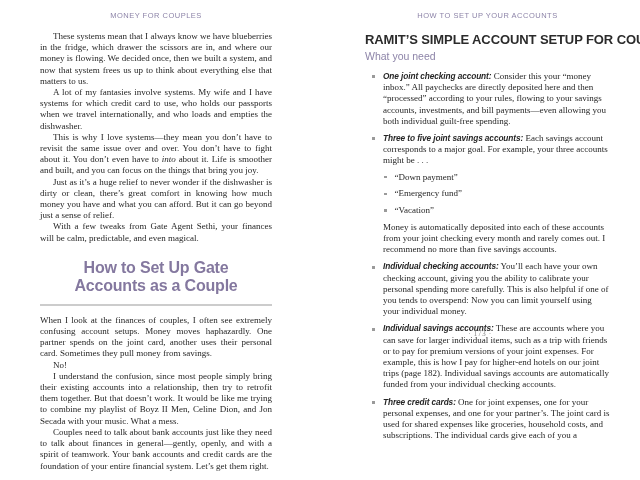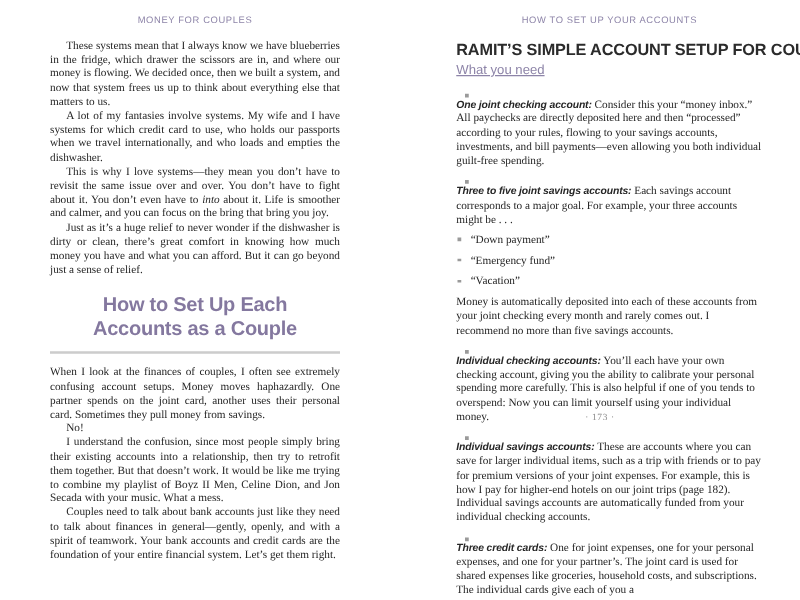--- a/index.html
+++ b/index.html
@@ -28,25 +28,25 @@
     margin-top:15px;
   }
   .section-rule{border:0;border-top:2px solid #cccccc;margin:8px 0 9px 0;}
 
   .chapter-title{
     font-family:"Liberation Sans",sans-serif;font-weight:700;font-size:13px;
     letter-spacing:-0.1px;color:#2b2b2b;margin:12px 0 3px 0;white-space:nowrap;
   }
   .section-subtitle{
     font-family:"Liberation Sans",sans-serif;font-weight:400;font-size:10.5px;
-    color:#8d84a8;margin:0 0 9px 0;text-decoration:underline;
+    color:#8d84a8;margin:0 0 9px 0;
   }
 
   .bullet-list{display:block;}
-  .bullet-item{display:flex;margin:0 0 6px 0;flex-direction:column;}
+  .bullet-item{display:flex;margin:0 0 6px 0;}
   .marker{width:3px;height:3px;background:#9a9a9a;flex:none;
     margin:4.2px 8px 0 7px;}
   .marker.sub{width:2.5px;height:2.5px;margin:4.2px 8px 0 1px;}
   .bullet-content{flex:1;font-size:9px;line-height:11.2px;text-align:left;}
   .lead{
     font-family:"Liberation Sans",sans-serif;font-style:italic;font-weight:700;
     font-size:8.3px;letter-spacing:-0.1px;
   }
   .sublist{margin-top:5px;}
   .sub-item{display:flex;margin:0 0 5.5px 0;}
@@ -61,26 +61,27 @@
 <body>
 
 <div class="spread">
 
   <div class="page left">
     <div class="running-header">MONEY FOR COUPLES</div>
 
     <div>
         <p class="para indent"><span>These systems mean that I always know we have blueberries in the fridge, which drawer the scissors are in, and where our money is flowing. We decided once, then we built a system, and now that system frees us up to think about everything else that matters to us.</span></p>
         <p class="para indent"><span>A lot of my fantasies involve systems. My wife and I have systems for which credit card to use, who holds our passports when we travel internationally, and who loads and empties the dishwasher.</span></p>
-        <p class="para indent"><span>This is why I love systems—they mean you don’t have to revisit the same issue over and over. You don’t have to fight about it. You don’t even have to </span><em>into</em><span> about it. Life is smoother and calmer, and you can focus on the bring that bring you joy.</span></p>
+        <p class="para indent"><span>This is why I love systems—they mean you don’t have to revisit the same issue over and over. You don’t have to fight about it. You don’t even have to </span><em>into</em><span> about it. Life is smoother and built, and you can focus on the things that bring you joy.</span></p>
         <p class="para indent"><span>Just as it’s a huge relief to never wonder if the dishwasher is dirty or clean, there’s great comfort in knowing how much money you have and what you can afford. But it can go beyond just a sense of relief.</span></p>
+        <p class="para indent"><span>With a few tweaks from Gate Agent Sethi, your finances will be calm, predictable, and even magical.</span></p>
       </div>
 
     <div class="section-heading">
-      <div>How to Set Up Each</div>
+      <div>How to Set Up Gate</div>
       <div>Accounts as a Couple</div>
     </div>
     <hr class="section-rule">
 
     <div>
         <p class="para"><span>When I look at the finances of couples, I often see extremely confusing account setups. Money moves haphazardly. One partner spends on the joint card, another uses their personal card. Sometimes they pull money from savings.</span></p>
         <p class="para indent"><span>No!</span></p>
         <p class="para indent"><span>I understand the confusion, since most people simply bring their existing accounts into a relationship, then try to retrofit them together. But that doesn’t work. It would be like me trying to combine my playlist of Boyz II Men, Celine Dion, and Jon Secada with your music. What a mess.</span></p>
         <p class="para indent"><span>Couples need to talk about bank accounts just like they need to talk about finances in general—gently, openly, and with a spirit of teamwork. Your bank accounts and credit cards are the foundation of your entire financial system. Let’s get them right.</span></p>
       </div>

